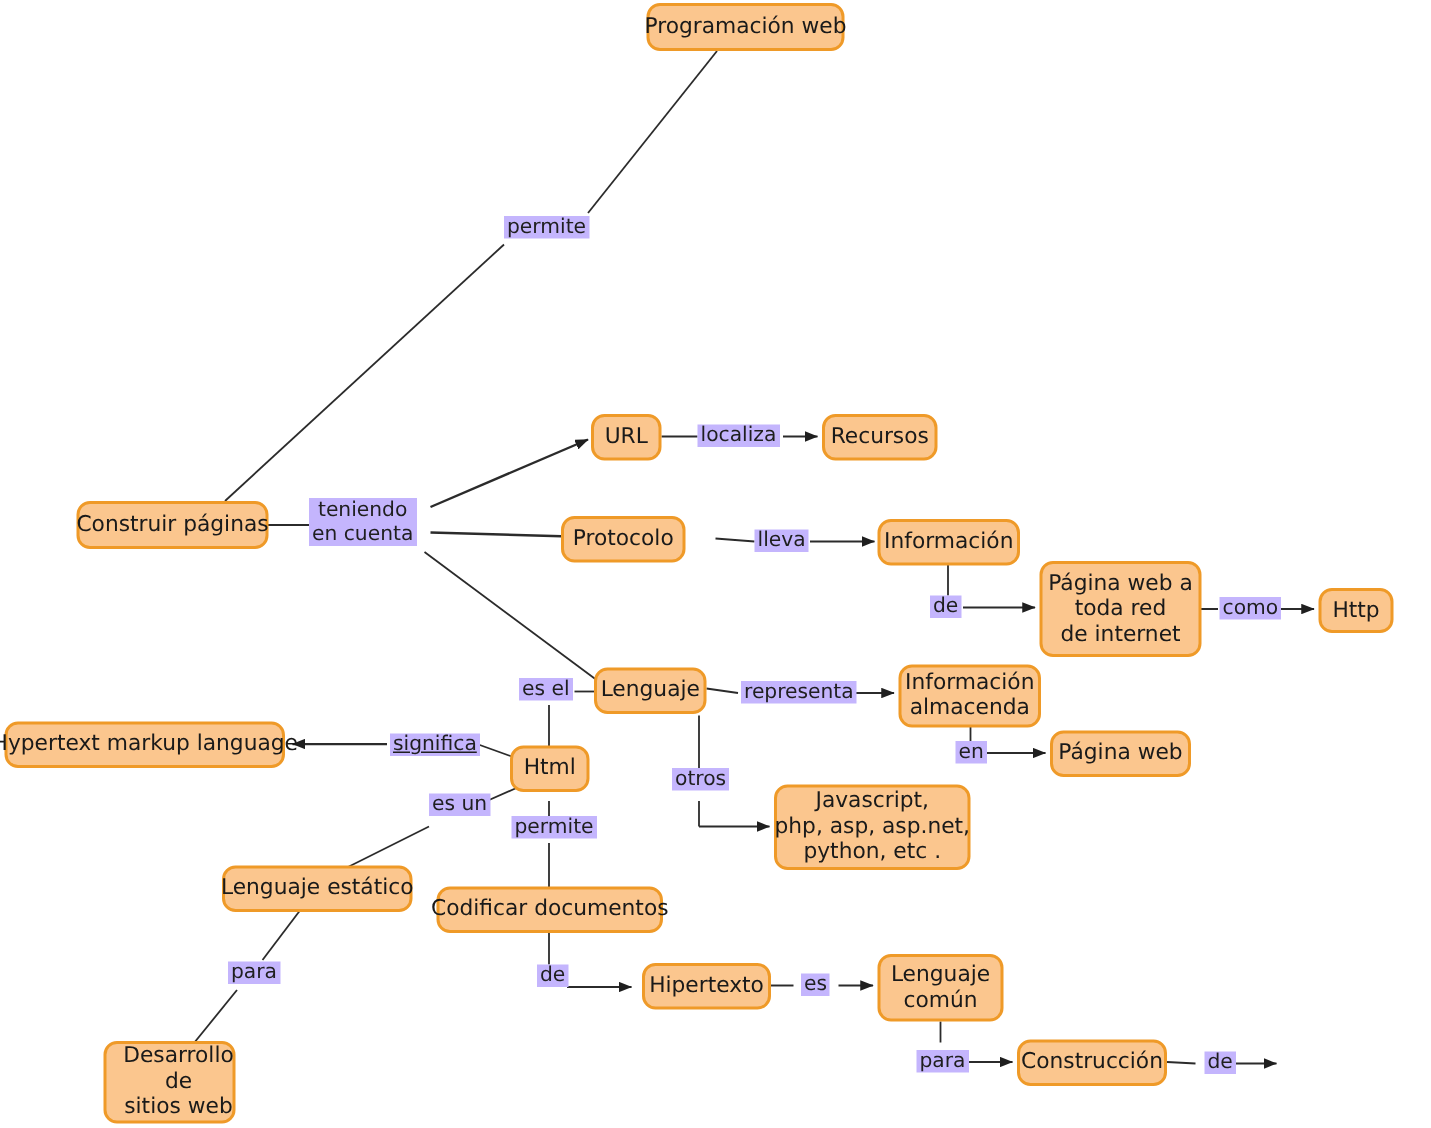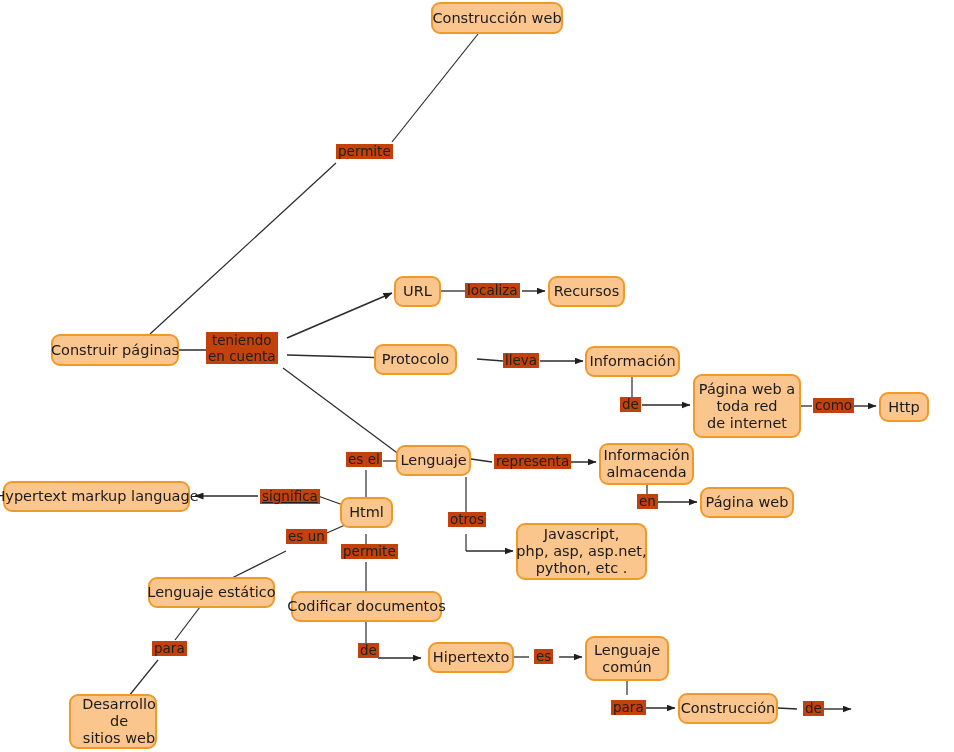--- a/index.html
+++ b/index.html
@@ -40,21 +40,21 @@
     text-align: center;
     padding: 4px 9px;
     white-space: pre;
     z-index: 3;
   }
   .edge-label {
     position: absolute;
     font-size: 13.5px;
     line-height: 15px;
     color: #1f1f1f;
-    background: #c2410c;
+    background: #c4b5fd;
     padding: 0 2px;
     white-space: pre;
     text-align: center;
     z-index: 2;
   }
 </style>
 </head>
 <body>
 
 <div id="canvas">
@@ -120,21 +120,21 @@
     <line x1="513" y1="657" x2="529" y2="657" stroke="#2b2b2b" stroke-width="1.3"></line>
     <line x1="559" y1="657" x2="582" y2="657" stroke="#2b2b2b" stroke-width="1.4" marker-end="url(#arrowhead)"></line>
 
     <line x1="627" y1="681" x2="627" y2="695" stroke="#2b2b2b" stroke-width="1.2"></line>
     <line x1="640" y1="708" x2="675" y2="708" stroke="#2b2b2b" stroke-width="1.4" marker-end="url(#arrowhead)"></line>
 
     <line x1="778" y1="708" x2="797" y2="709" stroke="#2b2b2b" stroke-width="1.3"></line>
     <line x1="822" y1="709" x2="851" y2="709" stroke="#2b2b2b" stroke-width="1.4" marker-end="url(#arrowhead)"></line>
   </svg>
 
-  <div class="node" style="left:431px; top:2px; width:132px; height:32px;">Construcción web</div>
+  <div class="node" style="left:431px; top:2px; width:132px; height:32px;">Programación web</div>
 
   <div class="node" style="left:51px; top:334px; width:128px; height:32px;">Construir páginas</div>
 
   <div class="node" style="left:394px; top:276px; width:47px; height:31px;">URL</div>
 
   <div class="node" style="left:548px; top:276px; width:77px; height:31px;">Recursos</div>
 
   <div class="node" style="left:374px; top:344px; width:83px; height:31px;">Protocolo</div>
 
   <div class="node" style="left:585px; top:346px; width:95px; height:31px;">Información</div>

